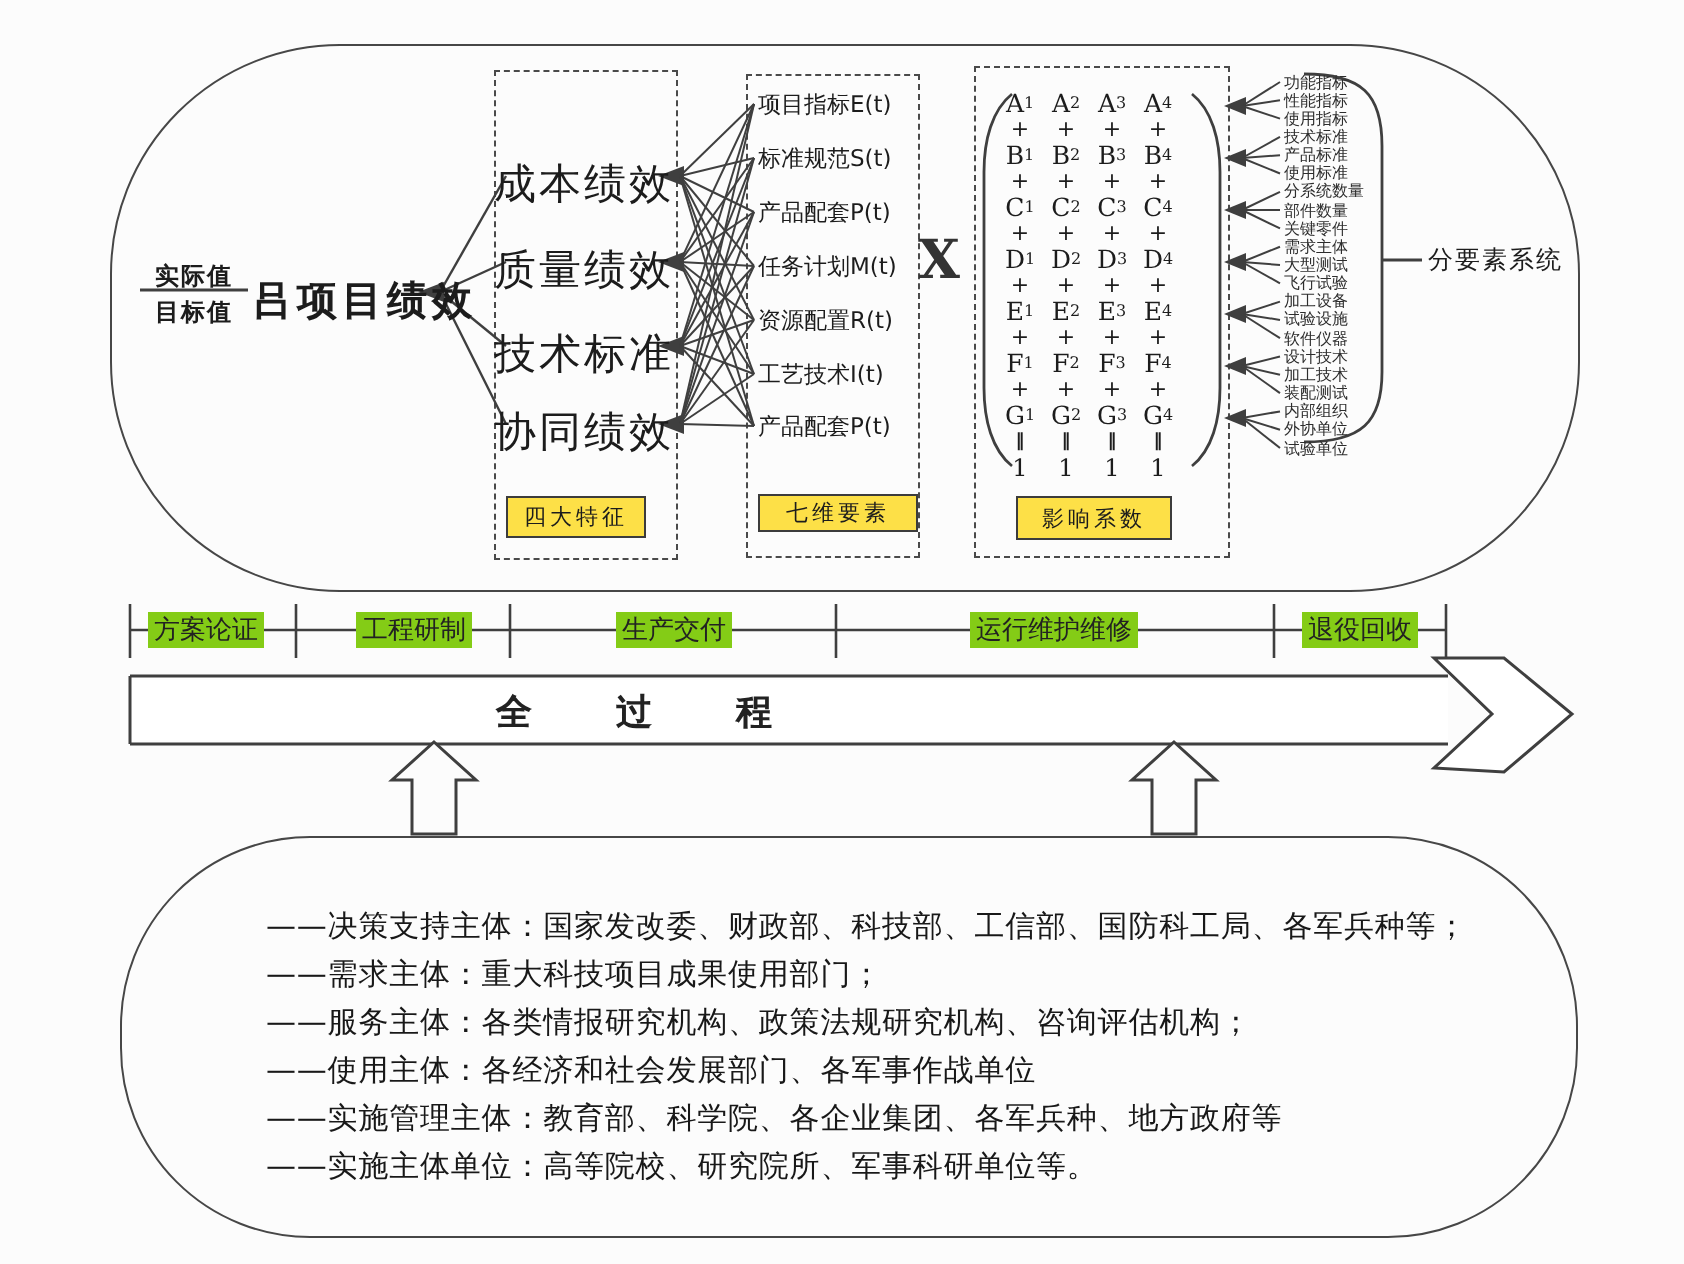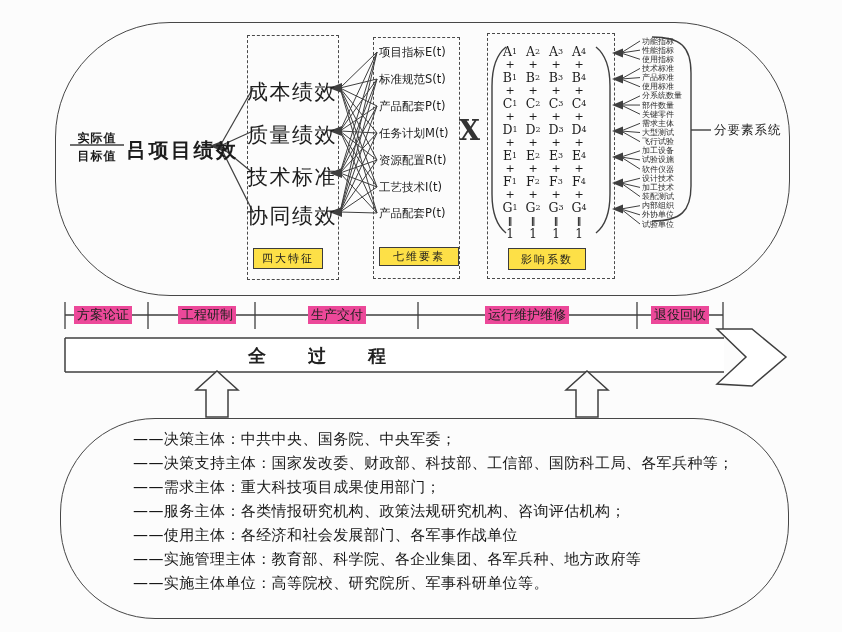--- a/index.html
+++ b/index.html
@@ -12,21 +12,21 @@
   .labelbox{position:absolute;border:1.3px solid #3c3c3c;display:flex;align-items:center;
             justify-content:center;font-size:11px;letter-spacing:2px;background:#fde047;z-index:3;}
   .fraction{font-size:12px;font-weight:bold;letter-spacing:1px;}
   .project{font-size:20px;letter-spacing:2.5px;font-weight:bold;}
   .xsym{font-family:"DejaVu Serif","Liberation Serif",serif;font-size:27px;font-weight:bold;color:#333;}
   .bandtitle{font-size:18px;letter-spacing:2px;font-weight:bold;color:#222;}
   .bracelabel{font-size:12.5px;letter-spacing:1px;}
   .four-item{font-size:21px;letter-spacing:1.5px;}
   .seven-item{font-size:11.5px;}
   .right-item{font-size:8px;line-height:9px;color:#2d2d2d;}
-  .phase{font-size:13px;background:#ec4899;padding:0 3px;color:#222;}
+  .phase{font-size:13px;background:#84cc16;padding:0 3px;color:#222;}
   .bottom-line{font-size:15px;letter-spacing:.4px;color:#181818;}
   .mcol{position:absolute;z-index:3;}
   .mc{width:26px;height:13px;display:flex;align-items:center;justify-content:center;}
   .ml{font-family:"DejaVu Serif","Liberation Serif",serif;font-size:12.5px;}
   .ms{font-size:8px;font-family:"DejaVu Serif","Liberation Serif",serif;}
   .mp{font-size:11px;}
   .me{font-size:9px;font-weight:bold;}
   .mo{font-family:"DejaVu Serif","Liberation Serif",serif;font-size:12px;}
 </style>
 </head>
@@ -172,21 +172,20 @@
     <div class="t right-item" style="left: 642px; top: 182.9px;">加工技术</div>
     <div class="t right-item" style="left: 642px; top: 192.05px;">装配测试</div>
     <div class="t right-item" style="left: 642px; top: 201.2px;">内部组织</div>
     <div class="t right-item" style="left: 642px; top: 210.35px;">外协单位</div>
     <div class="t right-item" style="left: 642px; top: 219.5px;">试验单位</div>
     <div class="t phase" style="left: 103px; top: 315px; transform: translate(-50%, -50%);">方案论证</div>
     <div class="t phase" style="left: 207px; top: 315px; transform: translate(-50%, -50%);">工程研制</div>
     <div class="t phase" style="left: 337px; top: 315px; transform: translate(-50%, -50%);">生产交付</div>
     <div class="t phase" style="left: 527px; top: 315px; transform: translate(-50%, -50%);">运行维护维修</div>
     <div class="t phase" style="left: 680px; top: 315px; transform: translate(-50%, -50%);">退役回收</div>
-    <div class="t bottom-line" style="left: 133px; top: 430px;">——决策主体：中共中央、国务院、中央军委；</div>
     <div class="t bottom-line" style="left: 133px; top: 454px;">——决策支持主体：国家发改委、财政部、科技部、工信部、国防科工局、各军兵种等；</div>
     <div class="t bottom-line" style="left: 133px; top: 478px;">——需求主体：重大科技项目成果使用部门；</div>
     <div class="t bottom-line" style="left: 133px; top: 502px;">——服务主体：各类情报研究机构、政策法规研究机构、咨询评估机构；</div>
     <div class="t bottom-line" style="left: 133px; top: 526px;">——使用主体：各经济和社会发展部门、各军事作战单位</div>
     <div class="t bottom-line" style="left: 133px; top: 550px;">——实施管理主体：教育部、科学院、各企业集团、各军兵种、地方政府等</div>
     <div class="t bottom-line" style="left: 133px; top: 574px;">——实施主体单位：高等院校、研究院所、军事科研单位等。</div>
     <div class="mcol" style="left: 497px; top: 45px;">
       <div class="mc ">
         <span class="ml">A</span>
         <sub class="ms">1</sub>

